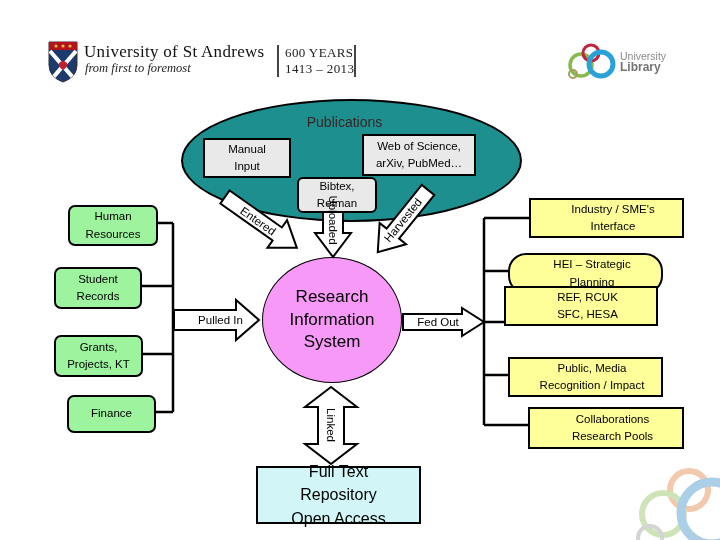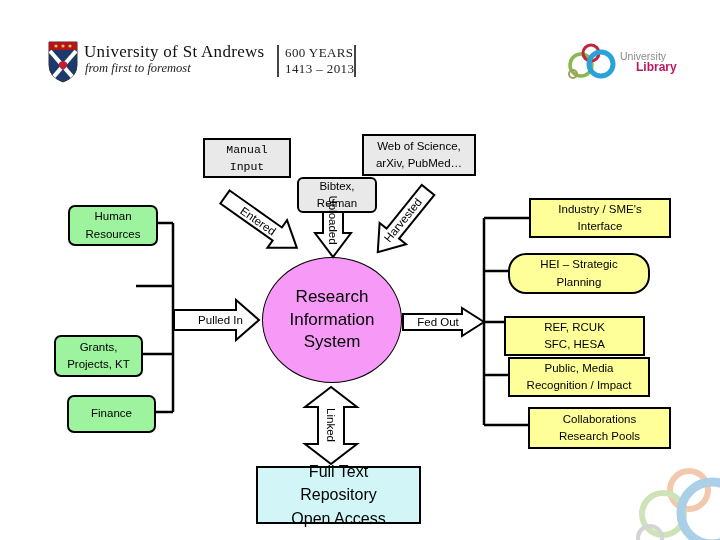--- a/index.html
+++ b/index.html
@@ -14,51 +14,51 @@
   .uni-name{position:absolute;left:84px;top:42px;font-family:"Liberation Serif",serif;
             font-size:17px;color:#111;letter-spacing:.3px;}
   .uni-tagline{position:absolute;left:85px;top:61px;font-family:"Liberation Serif",serif;
                font-style:italic;font-size:12.5px;color:#222;}
   .vbar{position:absolute;width:1.5px;height:32px;top:45px;background:#444;}
   .vbar1{left:277px;} .vbar2{left:354px;}
   .years{position:absolute;left:285px;top:45px;font-family:"Liberation Serif",serif;
          font-size:13px;line-height:15.5px;color:#222;letter-spacing:.4px;}
   .liblogo{position:absolute;left:565px;top:42px;}
   .lib-t1{position:absolute;left:620px;top:50px;font-size:10.5px;color:#8a8a8a;}
-  .lib-t2{position:absolute;left:620px;top:60px;font-size:12px;font-weight:bold;color:#be185d;margin-left:16px;}
+  .lib-t2{position:absolute;left:620px;top:60px;font-size:12px;font-weight:bold;color:#737373;}
   
   .teal-ellipse{position:absolute;left:181px;top:99px;width:337px;height:119px;
                 background:var(--teal);border:2px solid #000;border-radius:50%;z-index:1;}
   .pub-title{position:absolute;top:13px;left:0;right:14px;text-align:center;
              font-size:14px;color:var(--title);}
   .pink-ellipse{position:absolute;left:262px;top:257px;width:138px;height:124px;
                 background:var(--pink);border:1.5px solid #000;border-radius:50%;z-index:2;
                 display:flex;align-items:center;justify-content:center;text-align:center;
                 white-space:pre-line;font-size:17px;line-height:1.35;}
   .layer{position:absolute;left:0;top:0;z-index:3;pointer-events:none;}
   .box{position:absolute;border:2px solid #000;display:flex;align-items:center;
        justify-content:center;text-align:center;white-space:pre-line;
        font-size:11.5px;line-height:1.5;z-index:4;}
   .gray{background:var(--graybox);}
   .green{background:var(--green);border-radius:7px;}
-  .yellow{background:var(--yellow);}
+  .yellow{background:var(--yellow);padding-left:13px;}
   .cyan{background:var(--cyan);}
   
-  .b-manual{left:203px;top:138px;width:84px;height:36px;font-family:Liberation Mono, monospace;}
+  .b-manual{left:203px;top:138px;width:84px;height:36px;}
   .b-wos{left:362px;top:134px;width:110px;height:38px;}
   .b-bibtex{left:297px;top:177px;width:76px;height:32px;border-radius:6px;}
   
   .b-hr{left:68px;top:205px;width:86px;height:37px;}
   .b-student{left:54px;top:267px;width:84px;height:38px;}
   .b-grants{left:54px;top:335px;width:85px;height:38px;}
   .b-finance{left:67px;top:395px;width:85px;height:34px;}
   
   .b-industry{left:529px;top:198px;width:138px;height:36px;}
   .b-hei{left:508px;top:253px;width:138px;height:37px;border-radius:18px;}
-  .b-ref{left:504px;top:316px;width:137px;height:36px;}
+  .b-ref{left:504px;top:286px;width:137px;height:36px;}
   .b-public{left:508px;top:357px;width:138px;height:36px;}
   .b-collab{left:528px;top:407px;width:139px;height:38px;}
   
   .b-repo{left:256px;top:466px;width:161px;height:54px;font-size:16px;line-height:1.45;}
   
   .alabel{position:absolute;font-size:11.5px;white-space:nowrap;z-index:5;}
   .l-entered{left:258px;top:221px;transform:translate(-50%,-50%) rotate(35deg);}
   .l-uploaded{left:333px;top:220px;transform:translate(-50%,-50%) rotate(90deg);}
   .l-harvested{left:403px;top:220px;transform:translate(-50%,-50%) rotate(-51deg);}
   .l-pulledin{left:214px;top:320px;transform:translate(-50%,-50%);padding-left:13px;}
@@ -98,20 +98,23 @@
 
   <svg class="liblogo" width="54" height="42" viewBox="0 0 54 42">
     <circle cx="16" cy="23" r="11" fill="none" stroke="#86b94e" stroke-width="3.5"></circle>
     <circle cx="26" cy="11" r="8" fill="none" stroke="#c2233d" stroke-width="3"></circle>
     <circle cx="36" cy="22" r="12" fill="none" stroke="#2aa2d8" stroke-width="5"></circle>
     <circle cx="8" cy="32" r="4" fill="none" stroke="#a3a05a" stroke-width="2"></circle>
   </svg>
   <div class="lib-t1">University</div>
   <div class="lib-t2">Library</div>
 
+  <div class="teal-ellipse">
+    <div class="pub-title">Publications</div>
+  </div>
 
   <div class="pink-ellipse">Research
 Information
 System</div>
 
   <svg class="layer" width="720" height="540" viewBox="0 0 720 540">
 
     <g fill="none">
       <circle cx="689" cy="490" r="19" stroke="#f3c9ae" stroke-width="6"></circle>
       <circle cx="663" cy="514" r="21" stroke="#cfe3b8" stroke-width="6"></circle>
@@ -147,20 +150,22 @@
 
   <div class="box gray b-manual">Manual
 Input</div>
   <div class="box gray b-wos">Web of Science,
 arXiv, PubMed…</div>
   <div class="box gray b-bibtex">Bibtex,
 Refman</div>
 
   <div class="box green b-hr">Human
 Resources</div>
+  <div class="box green b-student">Student
+Records</div>
   <div class="box green b-grants">Grants,
 Projects, KT</div>
   <div class="box green b-finance">Finance</div>
 
   <div class="box yellow b-industry">Industry / SME's
 Interface</div>
   <div class="box yellow b-hei">HEI – Strategic
 Planning</div>
   <div class="box yellow b-ref">REF, RCUK
 SFC, HESA</div>

